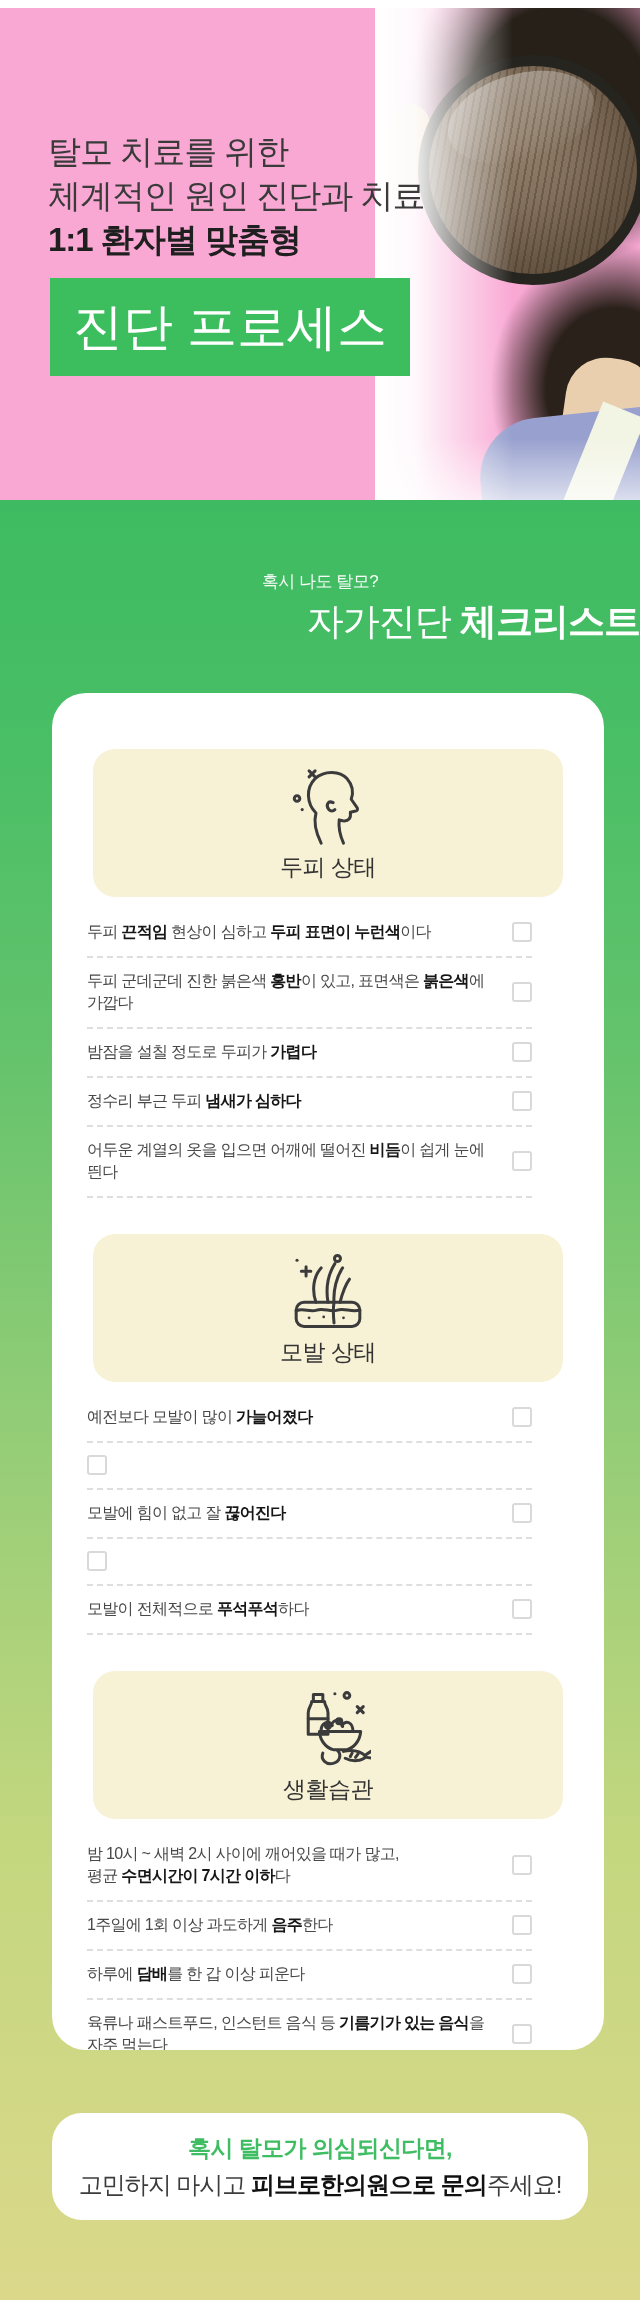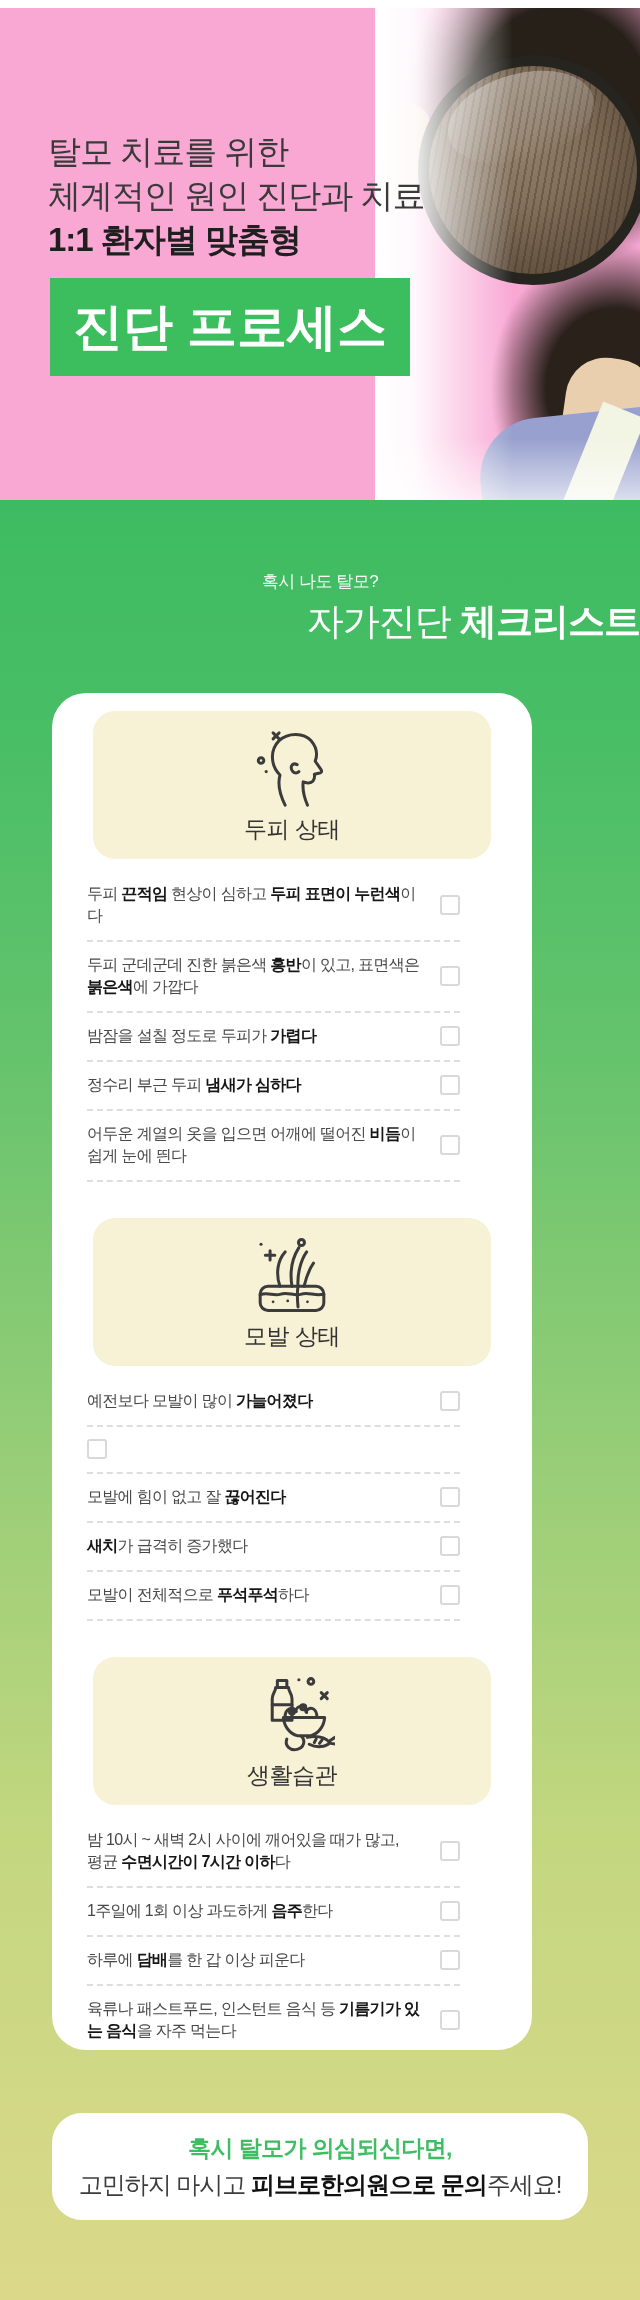--- a/index.html
+++ b/index.html
@@ -27,34 +27,34 @@
     background:repeating-linear-gradient(100deg,rgba(40,30,20,.28) 0 2px,rgba(0,0,0,0) 2px 7px);}
   .magnifier::after{content:'';position:absolute;left:8%;top:4%;width:72%;height:42%;border-radius:50%;
     background:linear-gradient(180deg,rgba(255,255,255,.32),rgba(255,255,255,0));transform:rotate(-16deg);}
   .fade{position:absolute;inset:0;
     background:linear-gradient(90deg,#fff 0%,rgba(255,255,255,.92) 15%,rgba(255,255,255,0) 52%),
                linear-gradient(0deg,rgba(255,255,255,.75) 0%,rgba(255,255,255,0) 14%);}
   .hero-text{position:absolute;left:48px;top:122px;font-size:33px;line-height:44px;
     color:#3A3A3A;letter-spacing:-1px;}
   .hero-text .l3{font-weight:700;color:#1F1F1F;}
   .badge{position:absolute;left:50px;top:270px;width:360px;height:98px;display:flex;
-    align-items:center;justify-content:center;font-size:50px;font-weight:700;color:#fff;letter-spacing:0;}
+    align-items:center;justify-content:center;font-size:50px;font-weight:400;color:#fff;letter-spacing:0;}
 
   
   .green-area{position:absolute;top:500px;left:0;width:640px;height:1800px;
     background:linear-gradient(180deg,#3EBB62 0%,#47BE65 12%,#63C36C 30%,#8CCB75 48%,#C3D77F 74%,#DBD88A 100%);}
   .kicker{position:absolute;top:70px;left:0;width:100%;text-align:center;font-size:17px;
     color:rgba(255,255,255,.96);letter-spacing:-0.5px;}
   .main-title{position:absolute;top:97px;left:0;width:100%;text-align:right;font-size:37px;
     color:#fff;letter-spacing:-1px;}
   .main-title .t-bold{font-weight:800;}
 
   
-  .card{position:absolute;top:193px;left:52px;width:480px;height:1357px;background:#fff;
-    border-radius:34px;box-sizing:border-box;padding-top:18px;overflow:hidden;}
+  .card{position:absolute;top:193px;left:52px;width:552px;height:1357px;background:#fff;
+    border-radius:34px;box-sizing:border-box;padding-top:56px;overflow:hidden;}
   .section + .section{margin-top:36px;}
   .section-head{margin:0 41px;height:148px;border-radius:22px;display:flex;flex-direction:column;
     align-items:center;justify-content:center;gap:2px;}
   .icon{width:86px;height:86px;}
   .icon svg{width:100%;height:100%;display:block;}
   .section-title{font-size:23px;color:#333;font-weight:500;letter-spacing:-0.5px;}
   .rows{margin:12px 72px 0 35px;}
   .row{display:flex;align-items:center;gap:14px;padding:12px 0 13px;border-bottom:2px dashed #DEDEDE;}
   .row-text{flex:1;font-size:16px;line-height:22px;color:#484848;letter-spacing:-0.7px;}
   .row-text b{color:#161616;font-weight:700;}
@@ -161,21 +161,20 @@
                 <span class="checkbox" style="border-color: rgb(217, 217, 217);"></span>
               </div>
               <div class="row">
                 <span class="checkbox" style="border-color: rgb(217, 217, 217);"></span>
               </div>
               <div class="row">
                 <div class="row-text"><span>모발에 힘이 없고 잘 </span><b>끊어진다</b></div>
                 <span class="checkbox" style="border-color: rgb(217, 217, 217);"></span>
               </div>
               <div class="row">
-                <div class="row-text"><b>새치</b><span>가 급격히 증가했다</span></div>
                 <span class="checkbox" style="border-color: rgb(217, 217, 217);"></span>
               </div>
               <div class="row">
                 <div class="row-text"><span>모발이 전체적으로 </span><b>푸석푸석</b><span>하다</span></div>
                 <span class="checkbox" style="border-color: rgb(217, 217, 217);"></span>
               </div>
             </div>
           </section>
           <section class="section">
             <div class="section-head" style="background: rgb(247, 241, 214);">

